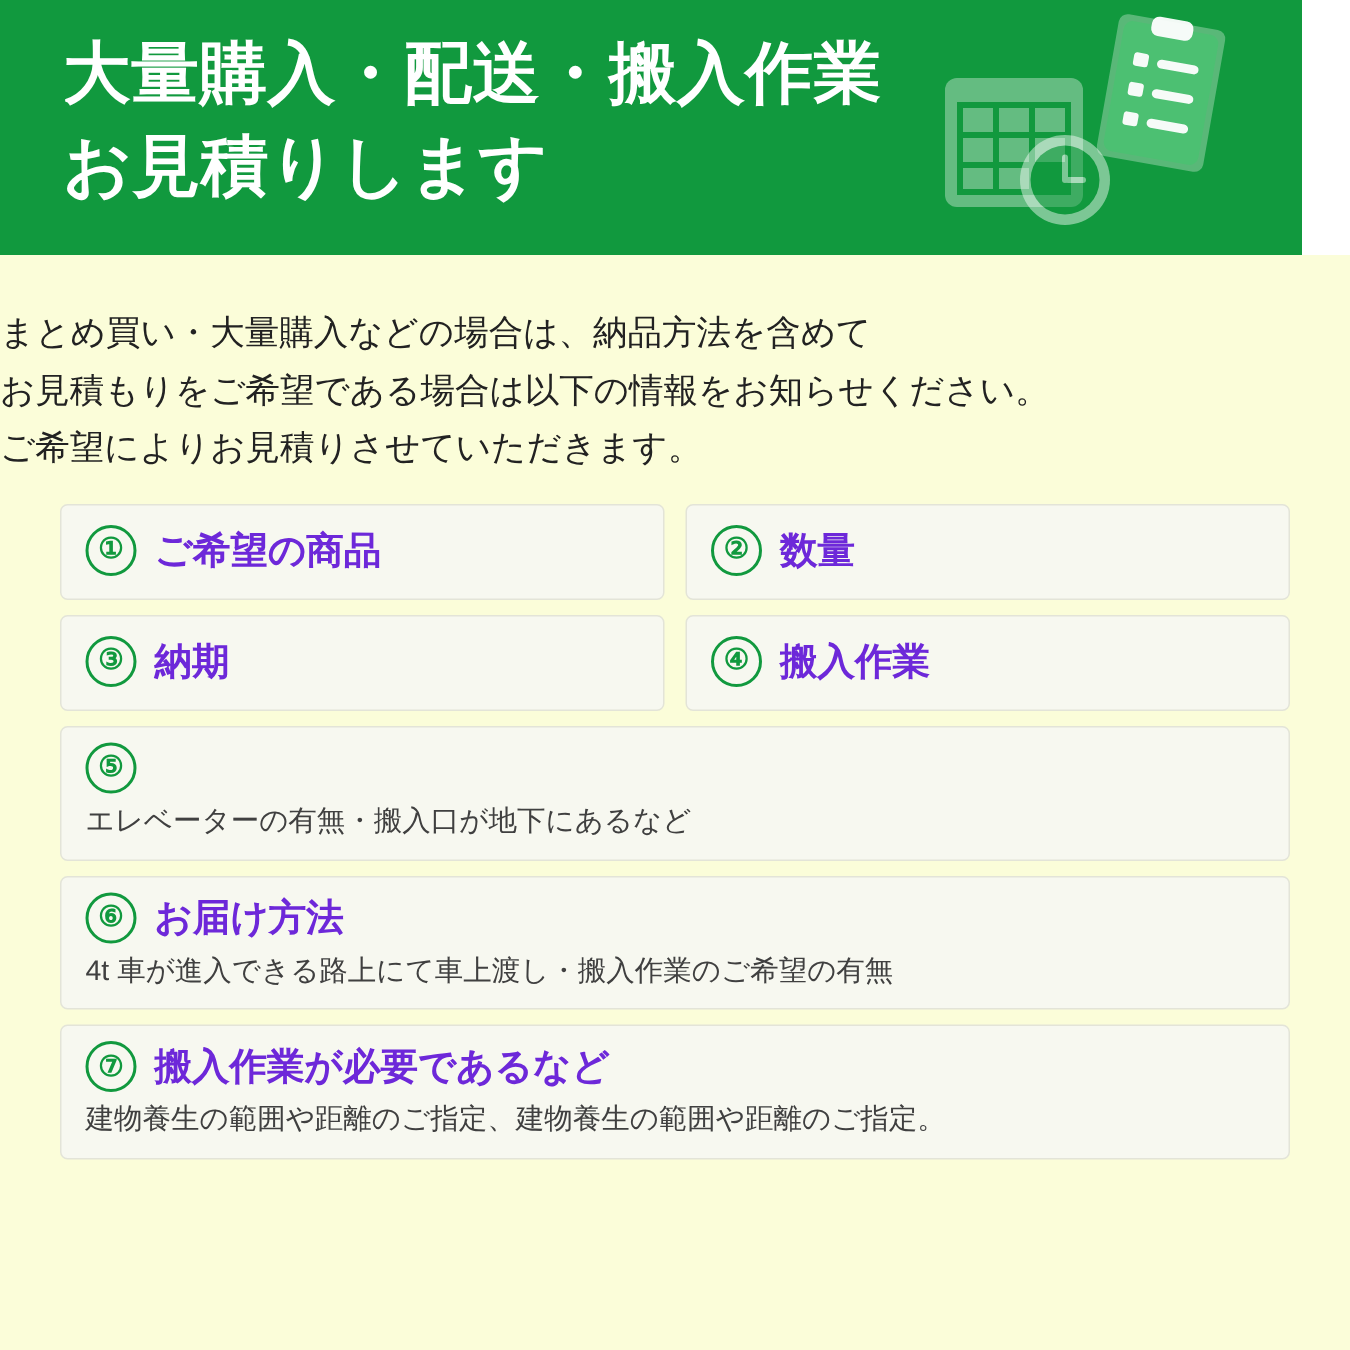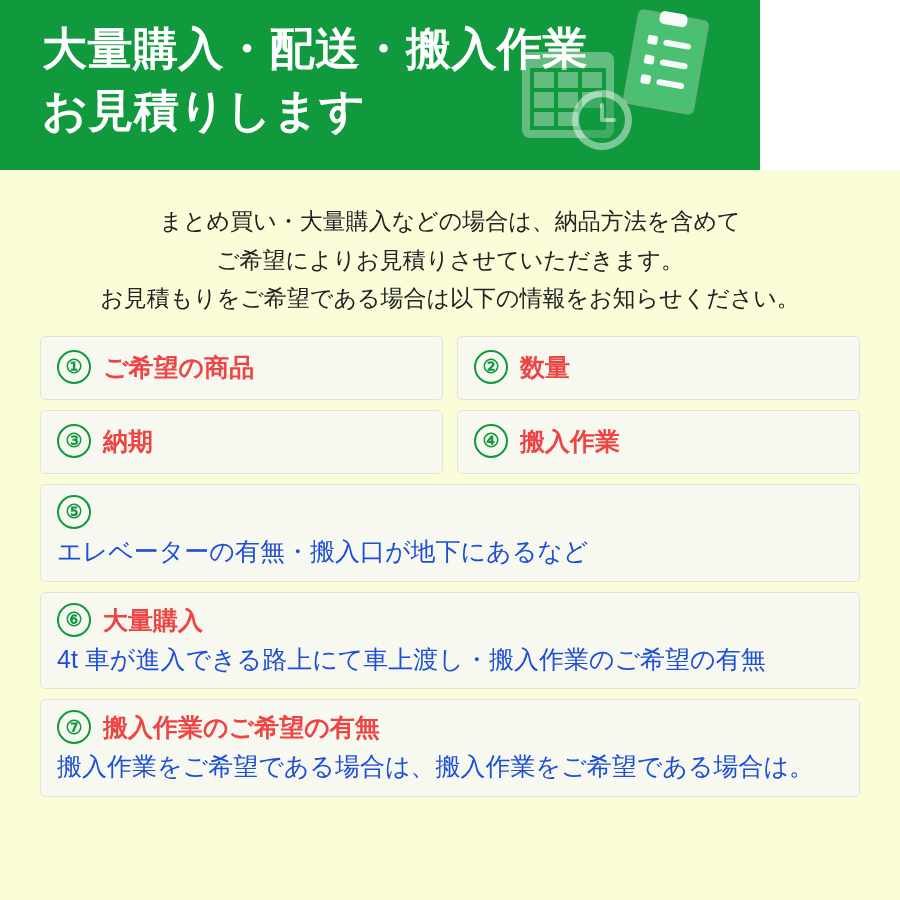--- a/index.html
+++ b/index.html
@@ -8,21 +8,21 @@
   }
   body {
     width: 900px;
     height: 900px;
     background: #ffffff;
     font-family: "Liberation Sans", sans-serif;
     overflow: hidden;
   }
   .banner {
     position: relative;
-    width: 760px;
+    width: 868px;
     height: 170px;
     background: #11993e;
     overflow: hidden;
   }
   .banner-title {
     position: absolute;
     left: 42px;
     top: 18px;
     color: #ffffff;
     font-size: 45px;
@@ -42,21 +42,20 @@
   .body-area {
     position: relative;
     width: 900px;
     height: 730px;
     background: #fbfdd9;
     box-sizing: border-box;
     padding: 0;
   }
   .intro {
     padding-top: 32px;
-    text-align: center;
     color: #222222;
     font-size: 23px;
     line-height: 1.68;
   }
   .intro div {
     white-space: nowrap;
   }
   .cards {
     margin: 18px 40px 0 40px;
     display: flex;
@@ -89,30 +88,30 @@
     border-radius: 50%;
     color: #11993e;
     font-size: 19px;
     font-weight: bold;
     display: flex;
     align-items: center;
     justify-content: center;
     line-height: 1;
   }
   .card-title {
-    color: #ef4444;
+    color: #6d28d9;
     font-size: 25px;
     font-weight: bold;
     line-height: 1.2;
     white-space: nowrap;
   }
   .card-sub {
     margin-top: 6px;
-    color: #1d4ed8;
-    font-size: 25px;
+    color: #404040;
+    font-size: 19px;
     line-height: 1.35;
     white-space: nowrap;
   }
   .card.half .card-head { padding: 3px 0; }
 </style>
 </head>
 <body>
 
 <div class="banner">
   <div class="banner-title">大量購入・配送・搬入作業
@@ -156,22 +155,22 @@
         <rect x="98" y="95" width="4" height="19" rx="2" fill="#ffffff"></rect>
         <rect x="100" y="110" width="14" height="4" rx="2" fill="#ffffff"></rect>
       </g>
     </svg>
   </div>
 </div>
 
 <div class="body-area">
   <div class="intro">
     <div>まとめ買い・大量購入などの場合は、納品方法を含めて</div>
+    <div>お見積もりをご希望である場合は以下の情報をお知らせください。</div>
     <div>ご希望によりお見積りさせていただきます。</div>
-    <div>お見積もりをご希望である場合は以下の情報をお知らせください。</div>
   </div>
 
   <div class="cards">
 
     <div class="card half">
       <div class="card-head">
         <span class="num">①</span>
         <span class="card-title">ご希望の商品</span>
       </div>
     </div>
@@ -200,27 +199,27 @@
     <div class="card full">
       <div class="card-head">
         <span class="num">⑤</span>
       </div>
       <div class="card-sub">エレベーターの有無・搬入口が地下にあるなど</div>
     </div>
 
     <div class="card full">
       <div class="card-head">
         <span class="num">⑥</span>
-        <span class="card-title">大量購入</span>
+        <span class="card-title">お届け方法</span>
       </div>
       <div class="card-sub">4t 車が進入できる路上にて車上渡し・搬入作業のご希望の有無</div>
     </div>
 
     <div class="card full">
       <div class="card-head">
         <span class="num">⑦</span>
-        <span class="card-title">搬入作業のご希望の有無</span>
-      </div>
-      <div class="card-sub">搬入作業をご希望である場合は、搬入作業をご希望である場合は。</div>
+        <span class="card-title">搬入作業が必要であるなど</span>
+      </div>
+      <div class="card-sub">建物養生の範囲や距離のご指定、建物養生の範囲や距離のご指定。</div>
     </div>
 
   </div>
 </div>
 
 </body></html>

